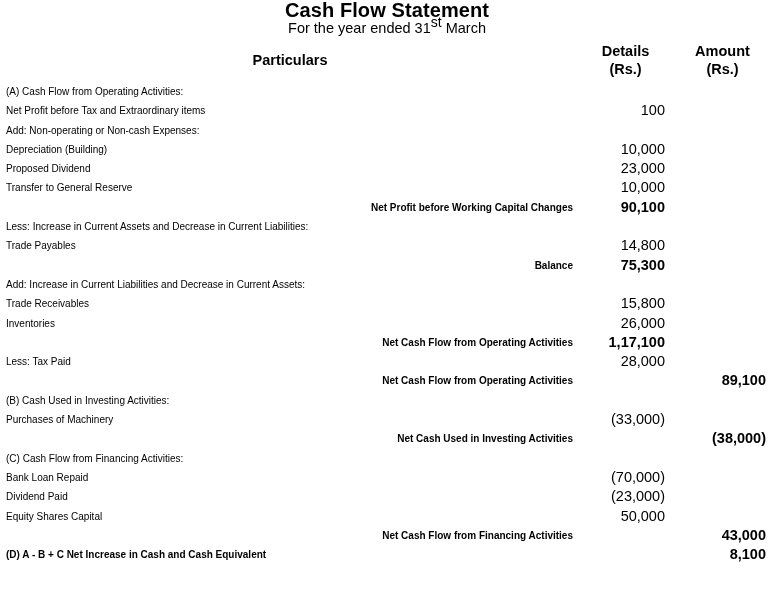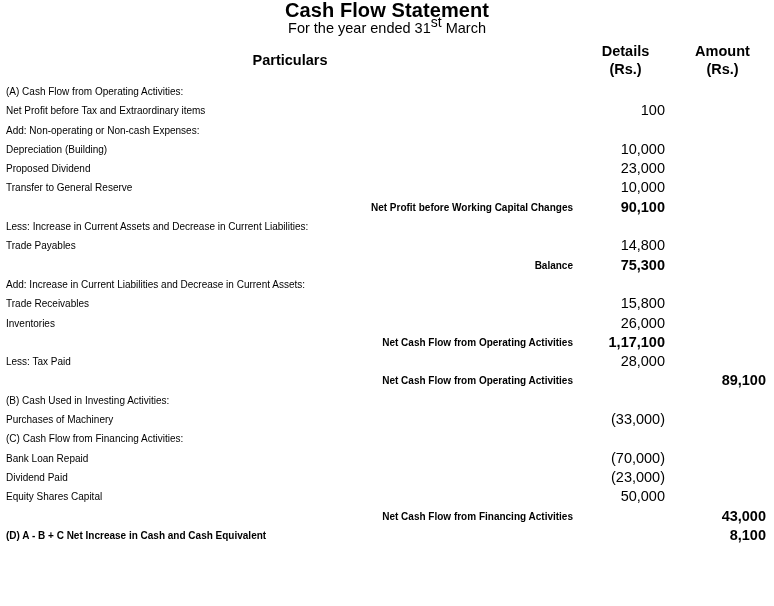--- a/index.html
+++ b/index.html
@@ -225,20 +225,25 @@
         <tr>
           <td class="part ind0">(B) Cash Used in Investing Activities:</td>
           <td class="det"></td>
           <td class="amt"></td>
         </tr>
         <tr>
           <td class="part ind1">Purchases of Machinery</td>
           <td class="det">(33,000)</td>
           <td class="amt"></td>
         </tr>
+        <tr class="total">
+          <td class="part right-label">Net Cash Used in Investing Activities</td>
+          <td class="det"></td>
+          <td class="amt">(38,000)</td>
+        </tr>
         <tr>
           <td class="part ind0">(C) Cash Flow from Financing Activities:</td>
           <td class="det"></td>
           <td class="amt"></td>
         </tr>
         <tr>
           <td class="part ind1">Bank Loan Repaid</td>
           <td class="det">(70,000)</td>
           <td class="amt"></td>
         </tr>

